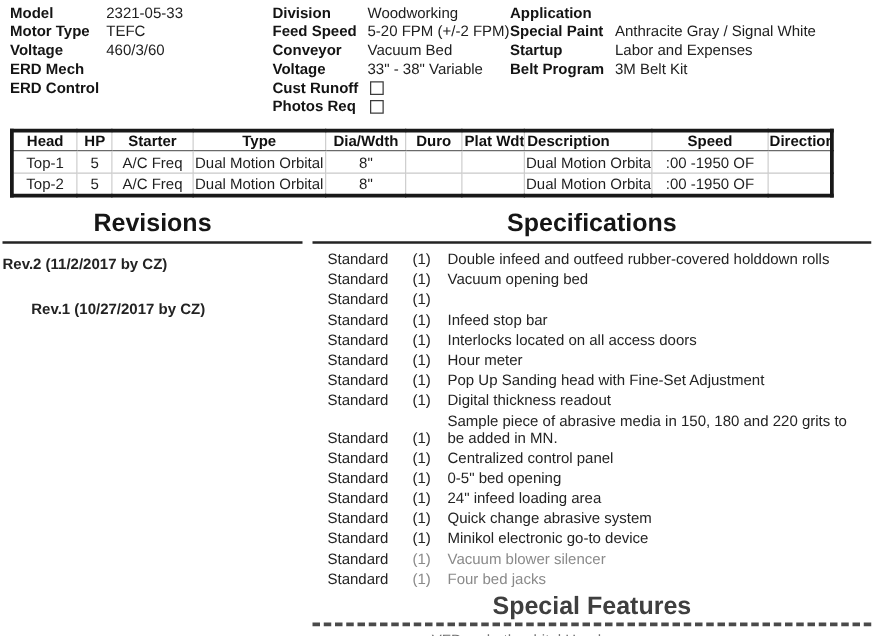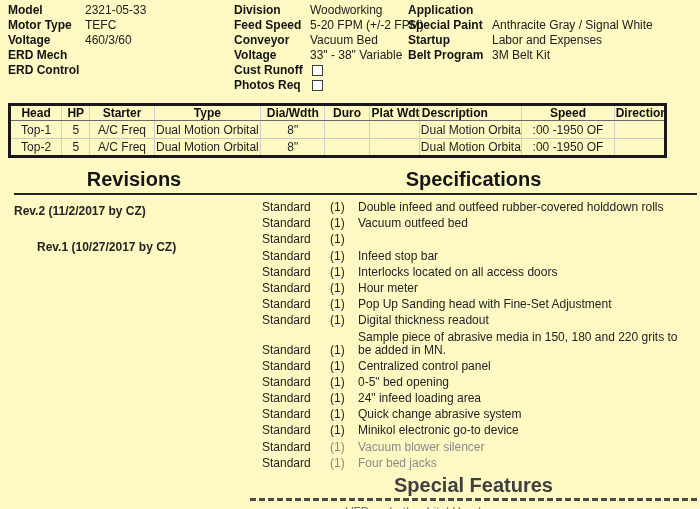--- a/index.html
+++ b/index.html
@@ -1,26 +1,26 @@
 <!DOCTYPE html>
 <html><head>
 <meta charset="utf-8">
 <style>
   * { margin:0; padding:0; box-sizing:border-box; }
   html,body { background:#e9e9e9; }
   body { font-family:"Liberation Sans","DejaVu Sans",sans-serif; color:#1b1b1b; }
   .page {
     position:relative; width:700px; height:509px;
-    background:#fef9c3; overflow:hidden;
+    background:#ffffff; overflow:hidden;
   }
 
   
   .info-col { position:absolute; top:3px; }
   .info-col.c1 { left:8px;   width:205px; }
-  .info-col.c2 { left:218px; width:185px;margin-left:16px; }
+  .info-col.c2 { left:218px; width:185px; }
   .info-col.c3 { left:408px; width:290px; }
   .info-row { display:flex; height:15px; line-height:15px; font-size:12px; align-items:center; }
   .info-row .lbl { font-weight:bold; color:#141414; flex:none; }
   .c1 .lbl { width:77px; }
   .c2 .lbl { width:76px; }
   .c3 .lbl { width:84px; }
   .info-row .val { color:#202020; white-space:nowrap; }
   .chk {
     display:inline-block; width:11px; height:11px;
     border:1.5px solid #3c3c3c; background:#fff; margin-left:2px;
@@ -35,21 +35,21 @@
   table.heads th, table.heads td {
     border-left:1px solid #cfcfcf; border-right:1px solid #cfcfcf;
     overflow:hidden; white-space:nowrap; text-align:center; padding:0 1px;
   }
   table.heads th { height:16px; font-weight:bold; color:#101010; border-bottom:1.5px solid #6a6a6a; }
   table.heads td { height:18px; color:#1f1f1f; border-bottom:1px solid #c9c9c9; }
   table.heads tr:last-child td { border-bottom:none;margin-top:19px; }
   table.heads th.left { text-align:left; padding-left:2px; }
 
   
-  .revisions { position:absolute; left:14px; top:167px; width:240px; }
+  .revisions { position:absolute; left:2px; top:167px; width:240px; }
   .specs     { position:absolute; left:250px; top:167px; width:447px; }
   .sec-title {
     font-size:20px; font-weight:bold; text-align:center; color:#161616;
     line-height:25px; border-bottom:2.5px solid #242424; padding-bottom:1px;
   }
   .rev-entry { font-size:12px; font-weight:bold; color:#232323; }
   .rev-entry.first { margin-top:9px; }
   .rev-entry.second { margin-top:22px;padding-left:23px; }
 
   .spec-list { margin-top:6px; padding-left:12px; }
@@ -206,21 +206,21 @@
     <div class="sec-title">Specifications</div>
     <div class="spec-list">
       <div class="spec-row">
         <span class="spec-q">Standard</span>
         <span class="spec-n">(1)</span>
         <span class="spec-t">Double infeed and outfeed rubber-covered holddown rolls</span>
       </div>
       <div class="spec-row">
         <span class="spec-q">Standard</span>
         <span class="spec-n">(1)</span>
-        <span class="spec-t">Vacuum outfeed bed</span>
+        <span class="spec-t">Vacuum opening bed</span>
       </div>
       <div class="spec-row">
         <span class="spec-q">Standard</span>
         <span class="spec-n">(1)</span>
       </div>
       <div class="spec-row">
         <span class="spec-q">Standard</span>
         <span class="spec-n">(1)</span>
         <span class="spec-t">Infeed stop bar</span>
       </div>

